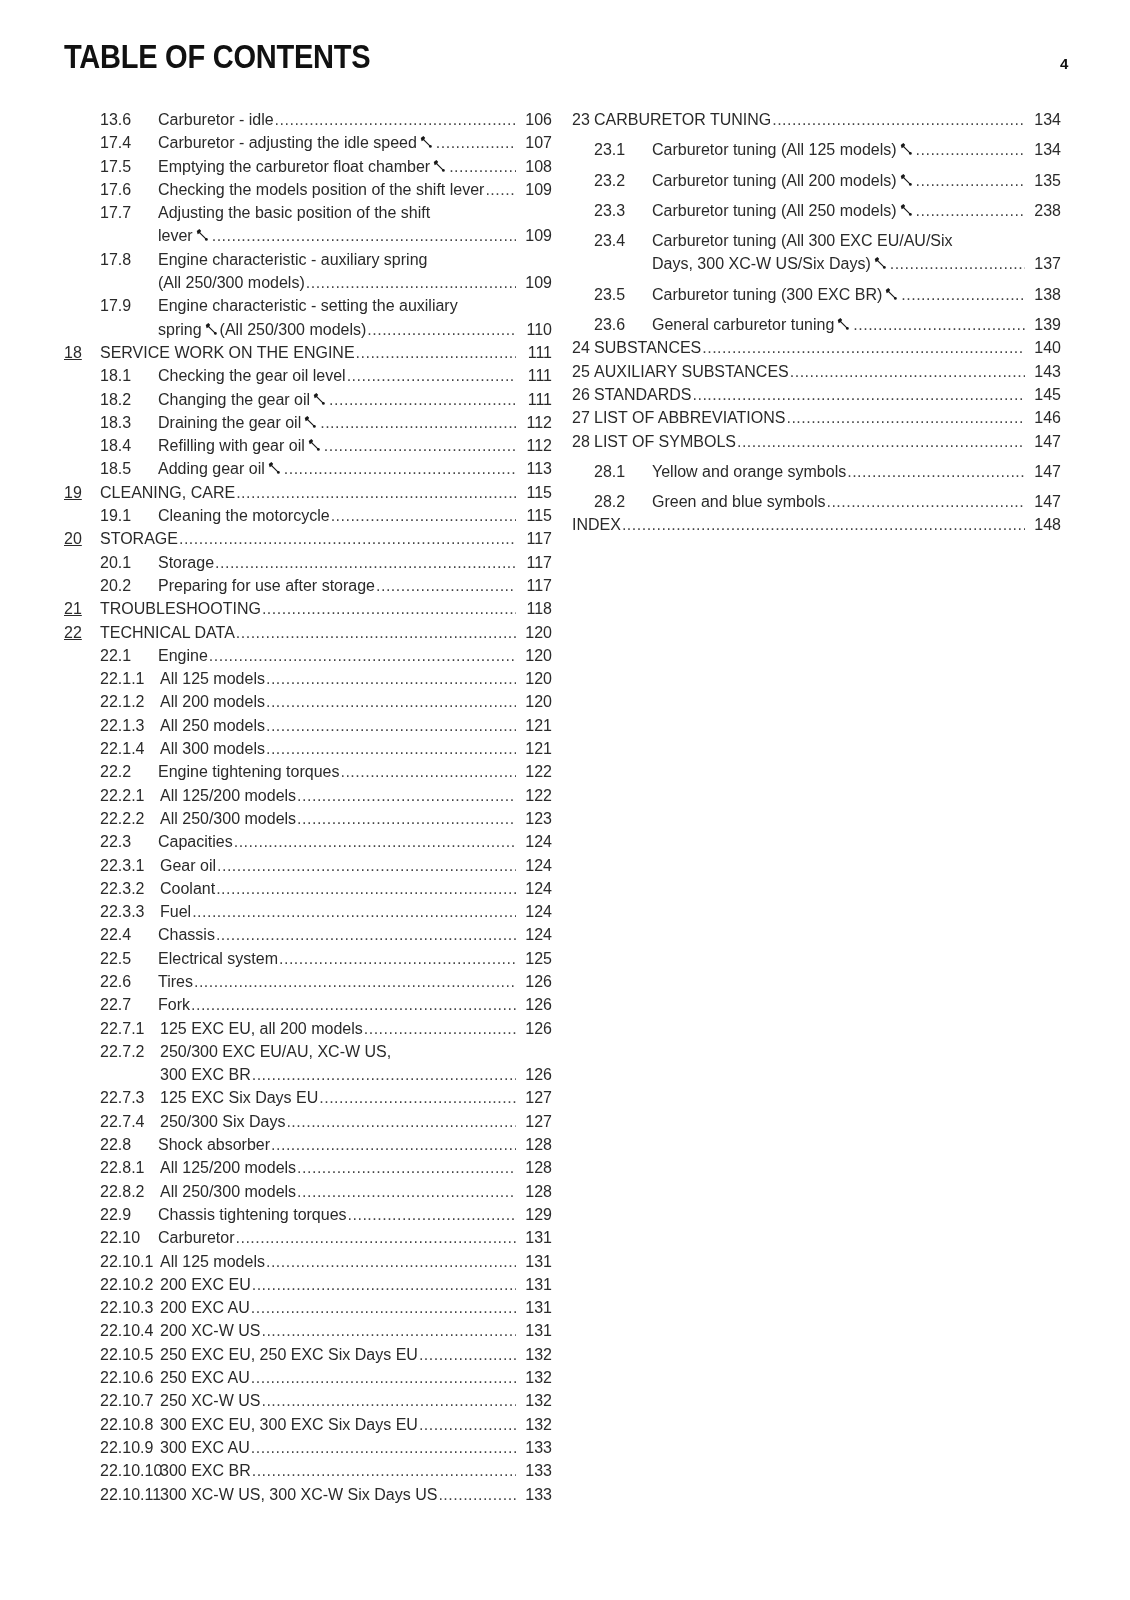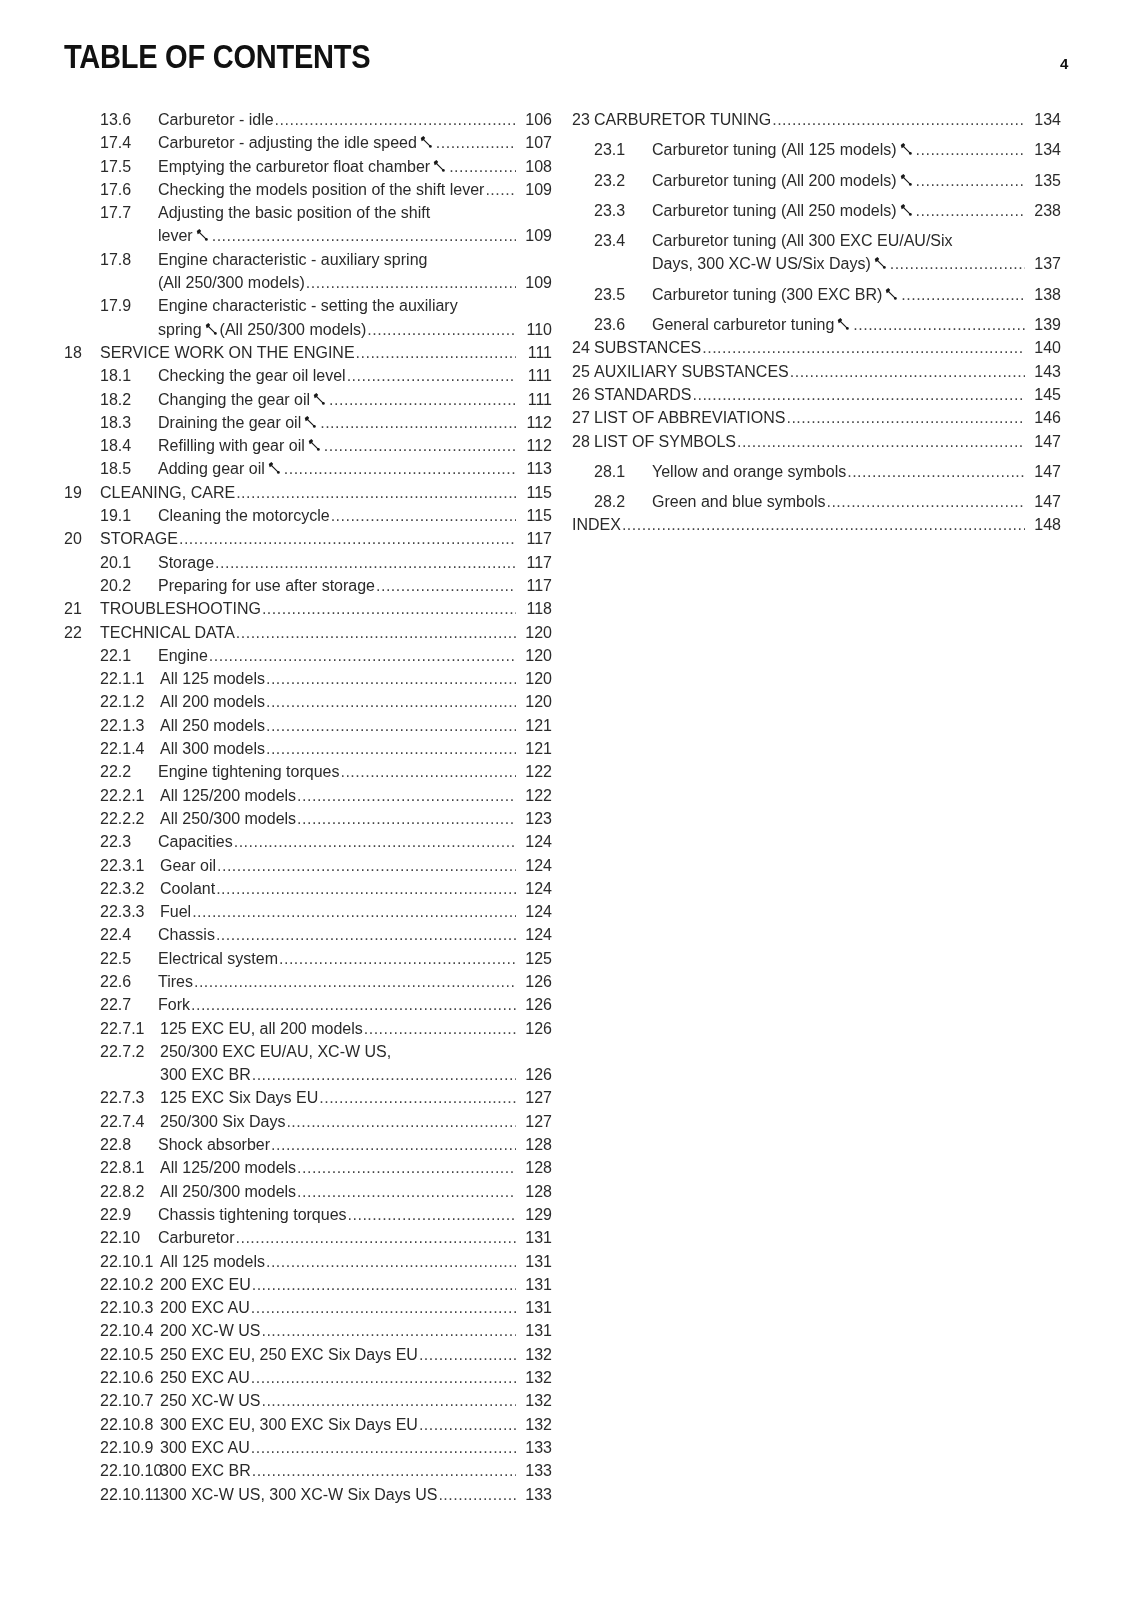--- a/index.html
+++ b/index.html
@@ -24,21 +24,21 @@
   .entry .line { display: flex; align-items: flex-end; }
   .entry .txt { white-space: nowrap; }
   .entry .dots {
     flex: 1; overflow: hidden; white-space: nowrap; margin-left: 1px; margin-right: 6px;
     letter-spacing: 0.5px; color: #444;
   }
   .entry .dots::before { content: "................................................................................................................................................................"; }
   .entry .pg { white-space: nowrap; text-align: right; min-width: 30px; }
   .wrench { display: inline-block; width: 14px; height: 14px; vertical-align: -1px; margin: 0 2px; }
   
-  .col-left .l1 .num { left: 0; }
+  .col-left .l1 .num { left: 0; text-decoration: underline; }
   .col-left .l1 .body { margin-left: 36px; }
   .col-left .l2 .num { left: 36px; }
   .col-left .l2 .body { margin-left: 94px; }
   .col-left .l3 .num { left: 36px; }
   .col-left .l3 .body { margin-left: 96px; }
   
   .col-right .l1 .body { margin-left: 22px; }
   .col-right .l2 .num { left: 22px; }
   .col-right .l2 .body { margin-left: 80px; margin-top: 7px; }
   .col-right .l0 .body { margin-left: 0; }

